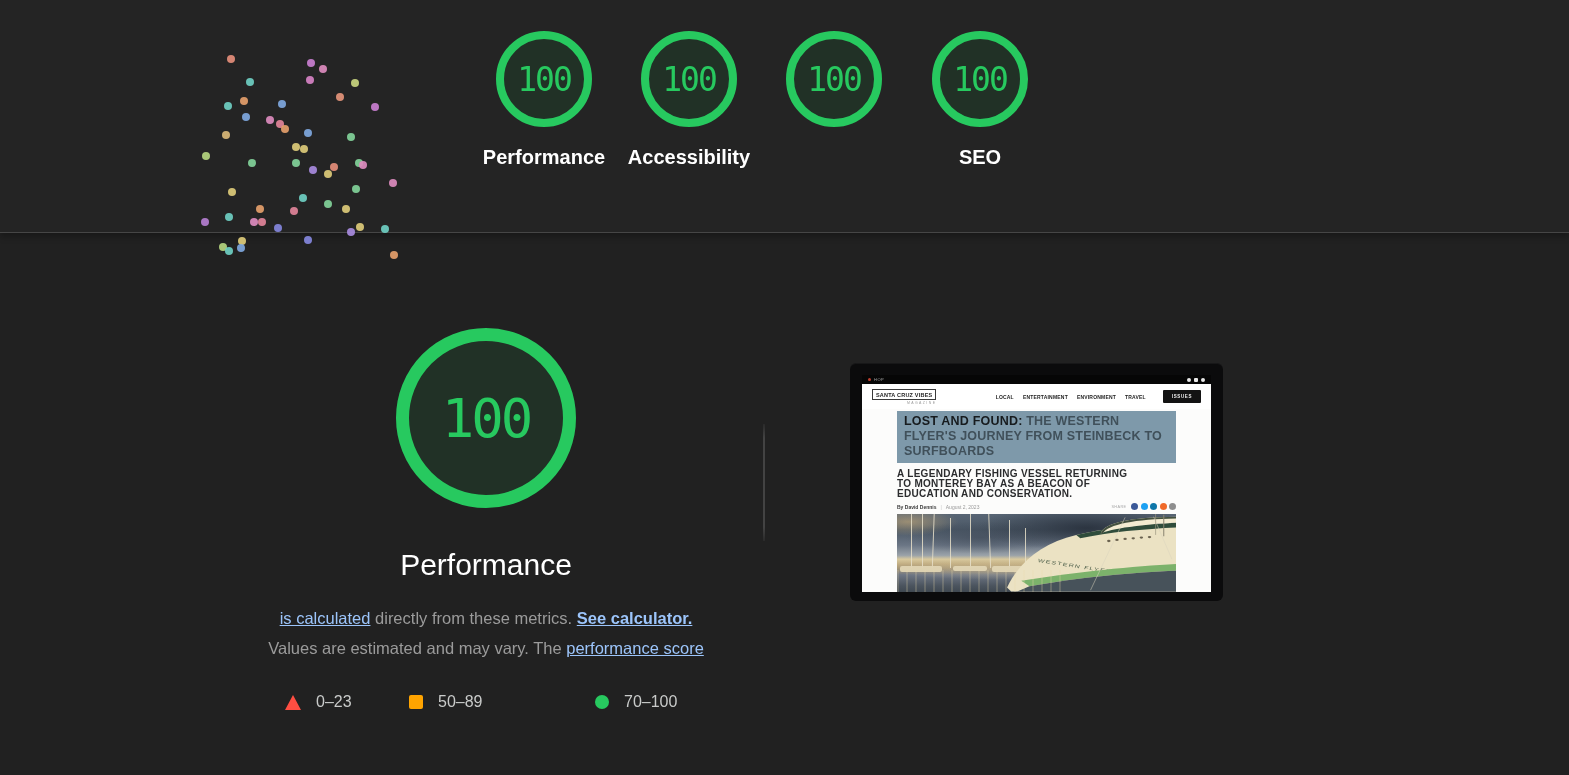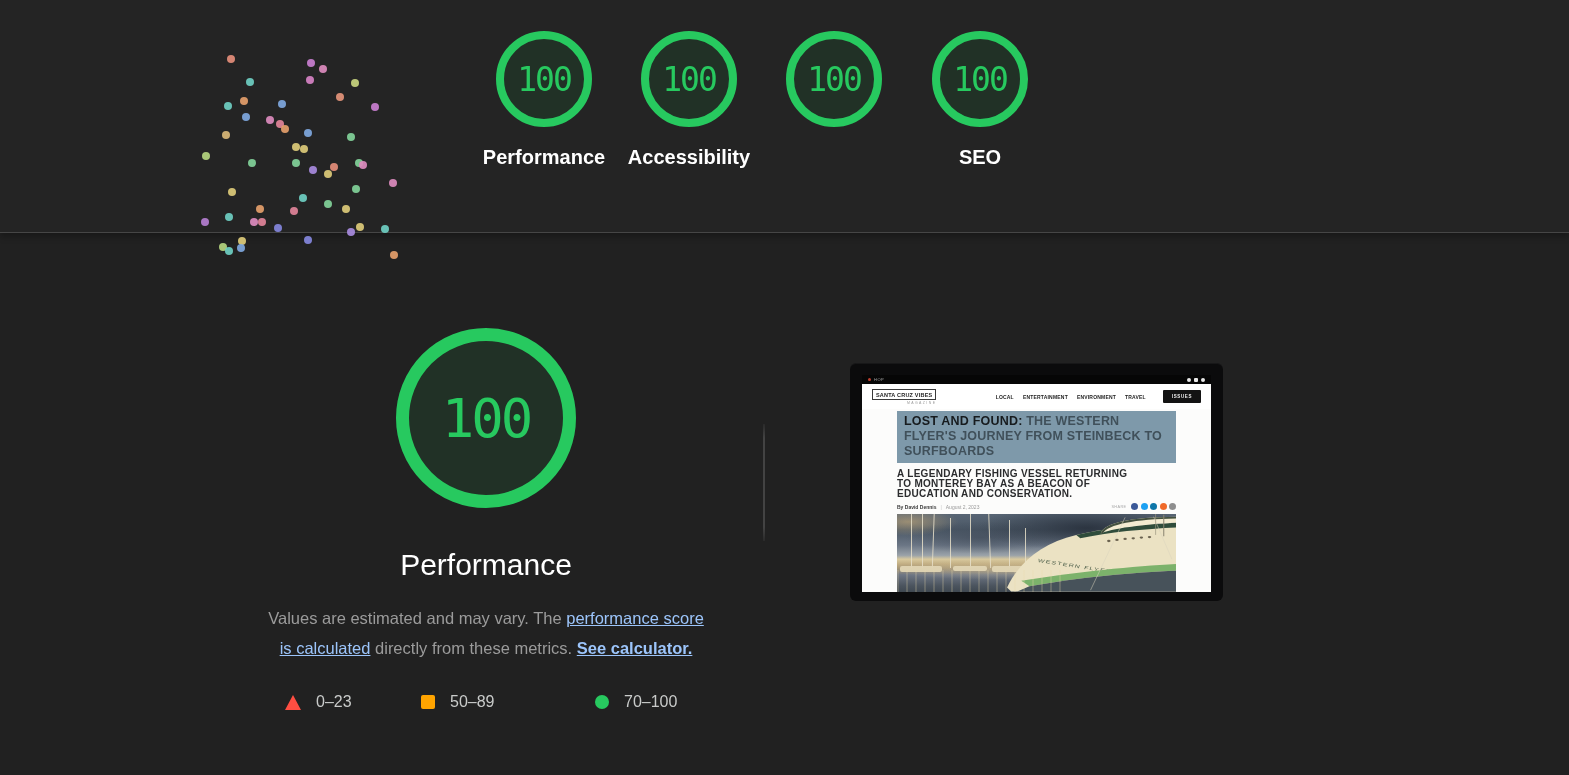--- a/index.html
+++ b/index.html
@@ -180,29 +180,29 @@
       <div class="gauge-label" data-interactable="false">SEO</div>
     </div>
   </div>
 
   <div class="big-gauge" data-interactable="false">
     <span class="big-score" data-interactable="false">100</span>
   </div>
   <div class="perf-title" data-interactable="false">Performance</div>
 
   <div class="perf-desc" data-interactable="false">
+    <div data-interactable="false"><a data-interactable="true">is calculated</a><span data-interactable="false"> directly from these metrics. </span><a class="bold" data-interactable="true">See calculator.</a></div>
     <div data-interactable="false"><span data-interactable="false">Values are estimated and may vary. The </span><a data-interactable="true">performance score</a></div>
-    <div data-interactable="false"><a data-interactable="true">is calculated</a><span data-interactable="false"> directly from these metrics. </span><a class="bold" data-interactable="true">See calculator.</a></div>
   </div>
 
   <div class="legend-item" style="left:285px" data-interactable="false">
     <span class="lg-tri" data-interactable="false"></span>
     <span data-interactable="false">0–23</span>
   </div>
-  <div class="legend-item" style="left:421px" data-interactable="false">
+  <div class="legend-item" style="left:409px" data-interactable="false">
     <span class="lg-sq" data-interactable="false"></span>
     <span data-interactable="false">50–89</span>
   </div>
   <div class="legend-item" style="left:595px" data-interactable="false">
     <span class="lg-ci" data-interactable="false"></span>
     <span data-interactable="false">70–100</span>
   </div>
 
   <div class="v-divider" data-interactable="false"></div>
 

